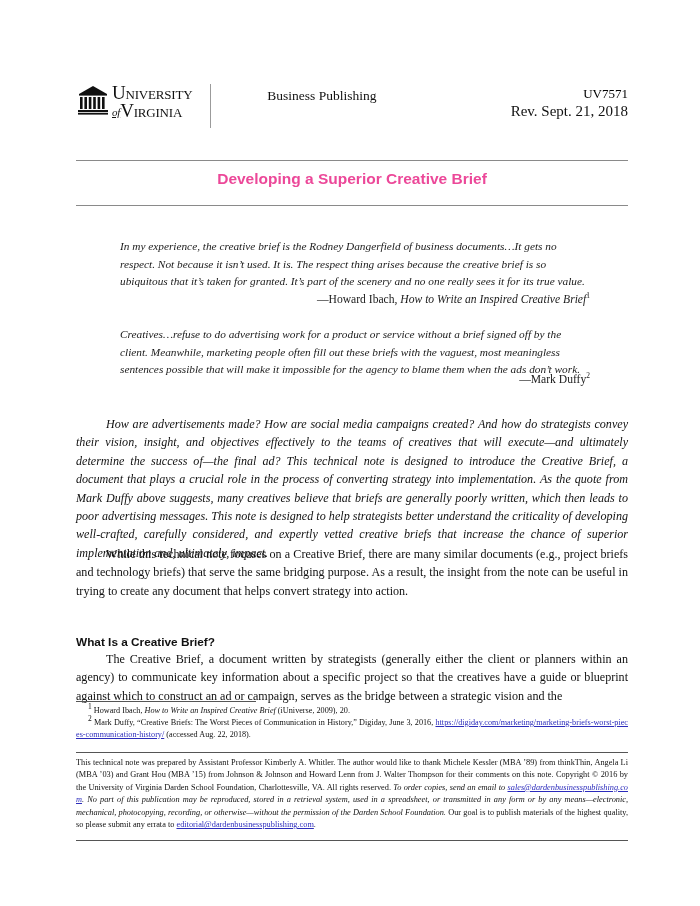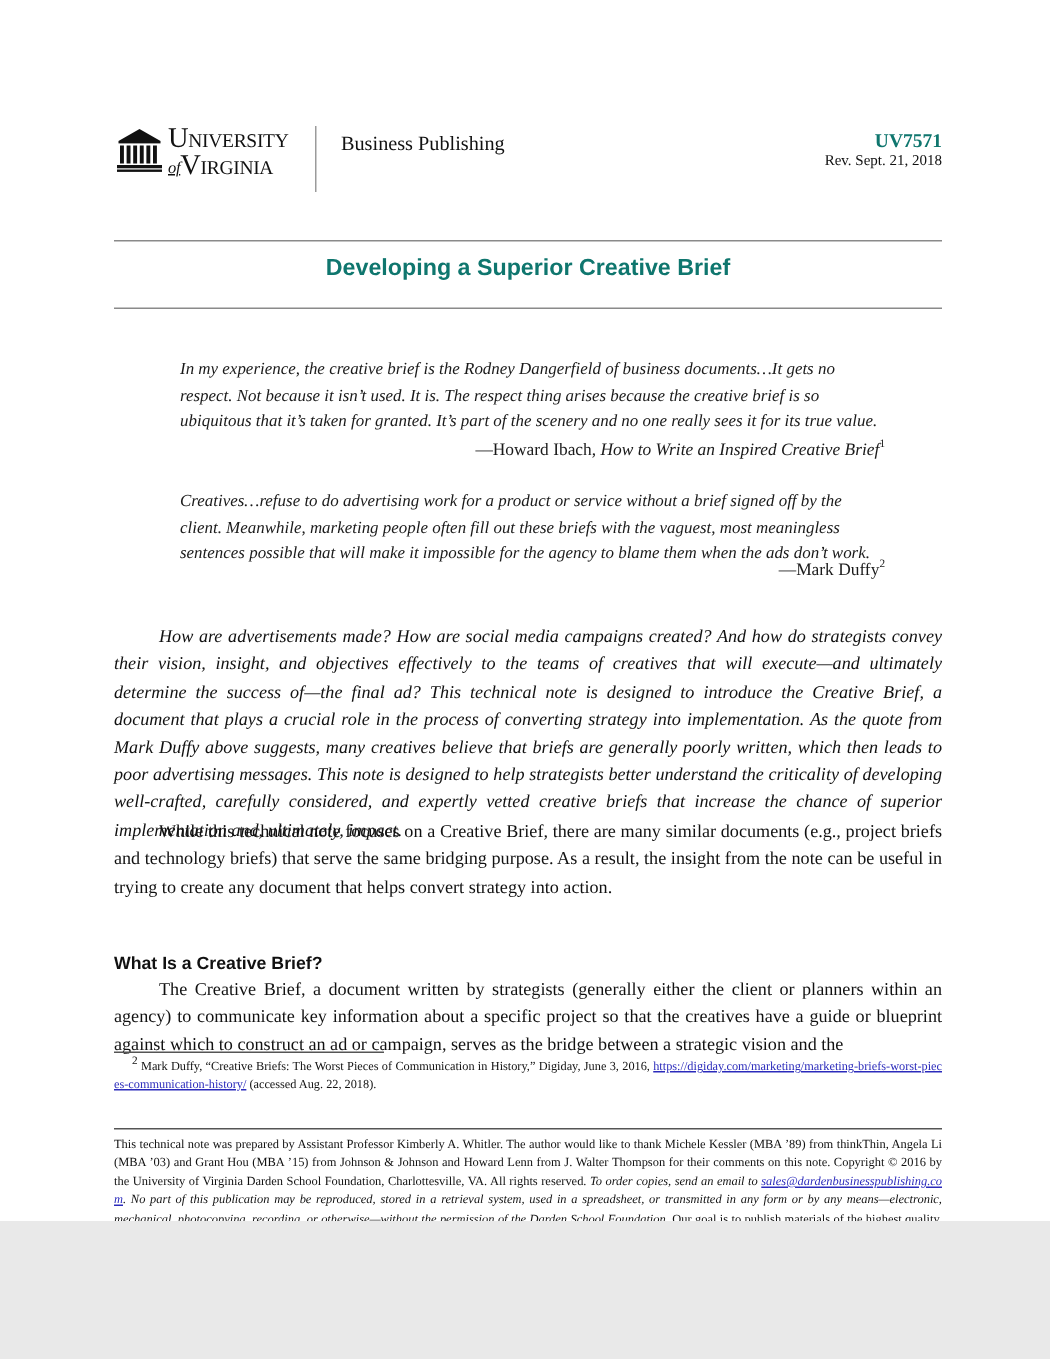--- a/index.html
+++ b/index.html
@@ -6,21 +6,21 @@
     margin: 0;
     padding: 0;
     background: #e9e9e9;
   }
   body {
     font-family: "Liberation Serif", serif;
   }
   .page {
     position: relative;
     width: 700px;
-    height: 814px;
+    height: 906px;
     margin: 0 auto;
     background: #ffffff;
     box-sizing: border-box;
     overflow: hidden;
   }
 
   
   .masthead {
     position: absolute;
     left: 76px;
@@ -70,51 +70,52 @@
     font-size: 25px;
     letter-spacing: 1.2px;
     color: #111;
     font-family: "Liberation Serif", serif;
   }
   .darden-sub {
     font-size: 13.5px;
     color: #111;
     margin-top: 5px;
     font-family: "Liberation Serif", serif;
+    margin-left: 40px;
   }
   .doc-meta {
     position: absolute;
     right: 0;
     top: 2px;
     text-align: right;
     line-height: 1.25;
   }
-  .doc-id { font-size: 13px; color: #0f766e; font-weight: bold; }
-  .doc-rev { font-size: 10px; color: #111; }
+  .doc-id { font-size: 13px; color: #000000; }
+  .doc-rev { font-size: 15px; color: #111; }
 
   
   .rule {
     position: absolute;
     left: 76px;
     right: 72px;
     height: 0;
     border-top: 1px solid #8a8a8a;
   }
   .rule-top { top: 160px; }
   .rule-bottom { top: 205px; }
   .doc-title {
     position: absolute;
     left: 76px;
     right: 72px;
     top: 170px;
     text-align: center;
     font-family: "Liberation Sans", sans-serif;
     font-weight: bold;
     font-size: 15.5px;
-    color: #0f766e;
+    color: #ec4899;
   }
 
   
   .epigraph {
     position: absolute;
     left: 120px;
     right: 110px;
     font-style: italic;
     font-size: 11.3px;
     line-height: 1.55;
@@ -277,20 +278,23 @@
   </div>
 
   <div class="body-p body-p-1">How are advertisements made? How are social media campaigns created? And how do strategists convey their vision, insight, and objectives effectively to the teams of creatives that will execute—and ultimately determine the success of—the final ad? This technical note is designed to introduce the Creative Brief, a document that plays a crucial role in the process of converting strategy into implementation. As the quote from Mark Duffy above suggests, many creatives believe that briefs are generally poorly written, which then leads to poor advertising messages. This note is designed to help strategists better understand the criticality of developing well-crafted, carefully considered, and expertly vetted creative briefs that increase the chance of superior implementation and, ultimately, impact.</div>
   <div class="body-p body-p-2">While this technical note focuses on a Creative Brief, there are many similar documents (e.g., project briefs and technology briefs) that serve the same bridging purpose. As a result, the insight from the note can be useful in trying to create any document that helps convert strategy into action.</div>
   <div class="section-heading">What Is a Creative Brief?</div>
   <div class="body-p body-p-3">The Creative Brief, a document written by strategists (generally either the client or planners within an agency) to communicate key information about a specific project so that the creatives have a guide or blueprint against which to construct an ad or campaign, serves as the bridge between a strategic vision and the</div>
 
   <div class="footnote-rule"></div>
   <div class="footnotes">
     <div class="footnote">
+      <sup>1</sup><span> Howard Ibach, </span><span class="it">How to Write an Inspired Creative Brief</span><span> (iUniverse, 2009), 20.</span>
+    </div>
+    <div class="footnote">
       <sup>2</sup><span> Mark Duffy, “Creative Briefs: The Worst Pieces of Communication in History,” Digiday, June 3, 2016, </span><a class="link" href="#">https://digiday.com/marketing/marketing-briefs-worst-pieces-communication-history/</a><span> (accessed Aug. 22, 2018).</span>
     </div>
   </div>
 
   <div class="colophon-rule-top"></div>
   <div class="colophon">
     <span>This technical note was prepared by Assistant Professor Kimberly A. Whitler. The author would like to thank Michele Kessler (MBA ’89) from thinkThin, Angela Li (MBA ’03) and Grant Hou (MBA ’15) from Johnson &amp; Johnson and Howard Lenn from J. Walter Thompson for their comments on this note. Copyright © 2016 by the University of Virginia Darden School Foundation, Charlottesville, VA. All rights reserved. </span><span class="it">To order copies, send an email to </span><a class="link it" href="#">sales@dardenbusinesspublishing.com</a><span class="it">. No part of this publication may be reproduced, stored in a retrieval system, used in a spreadsheet, or transmitted in any form or by any means—electronic, mechanical, photocopying, recording, or otherwise—without the permission of the Darden School Foundation.</span><span> Our goal is to publish materials of the highest quality, so please submit any errata to </span><a class="link" href="#">editorial@dardenbusinesspublishing.com</a><span>.</span>
   </div>
   <div class="colophon-rule-bottom"></div>
 

